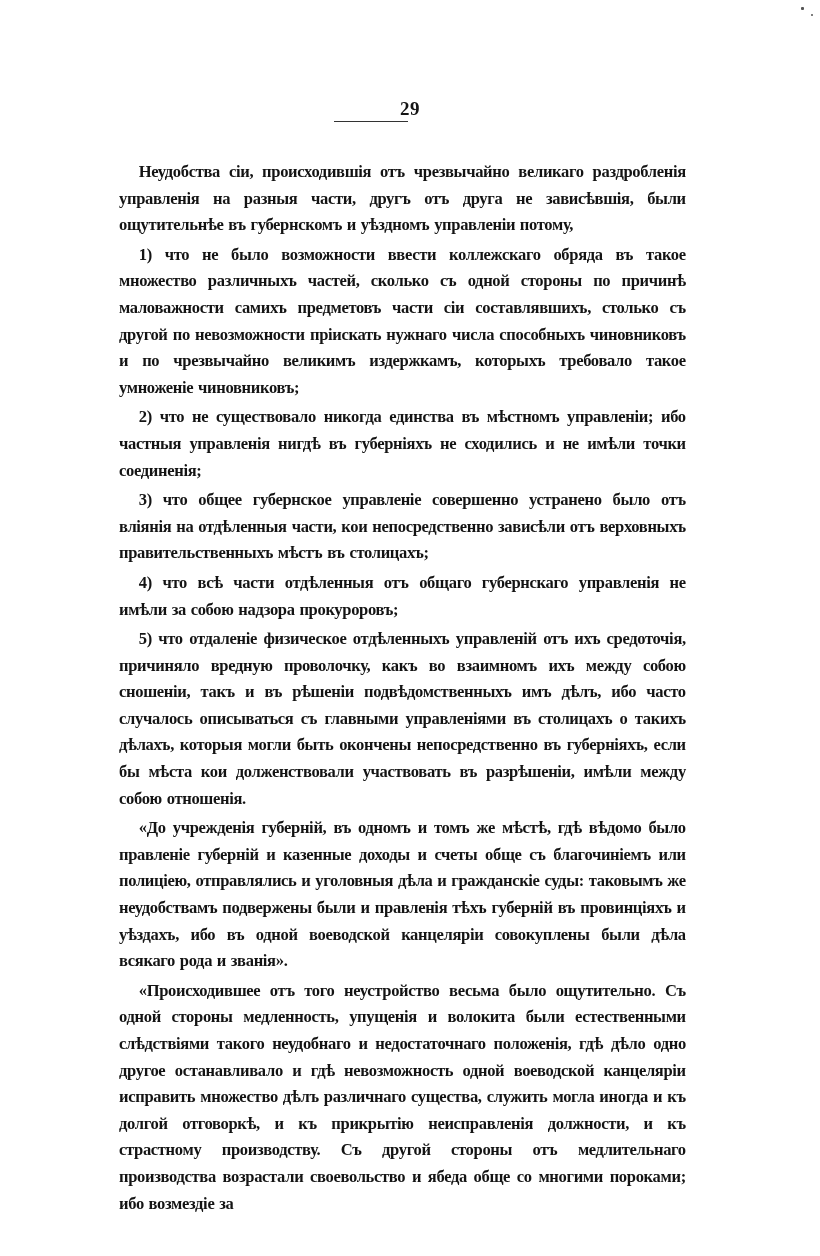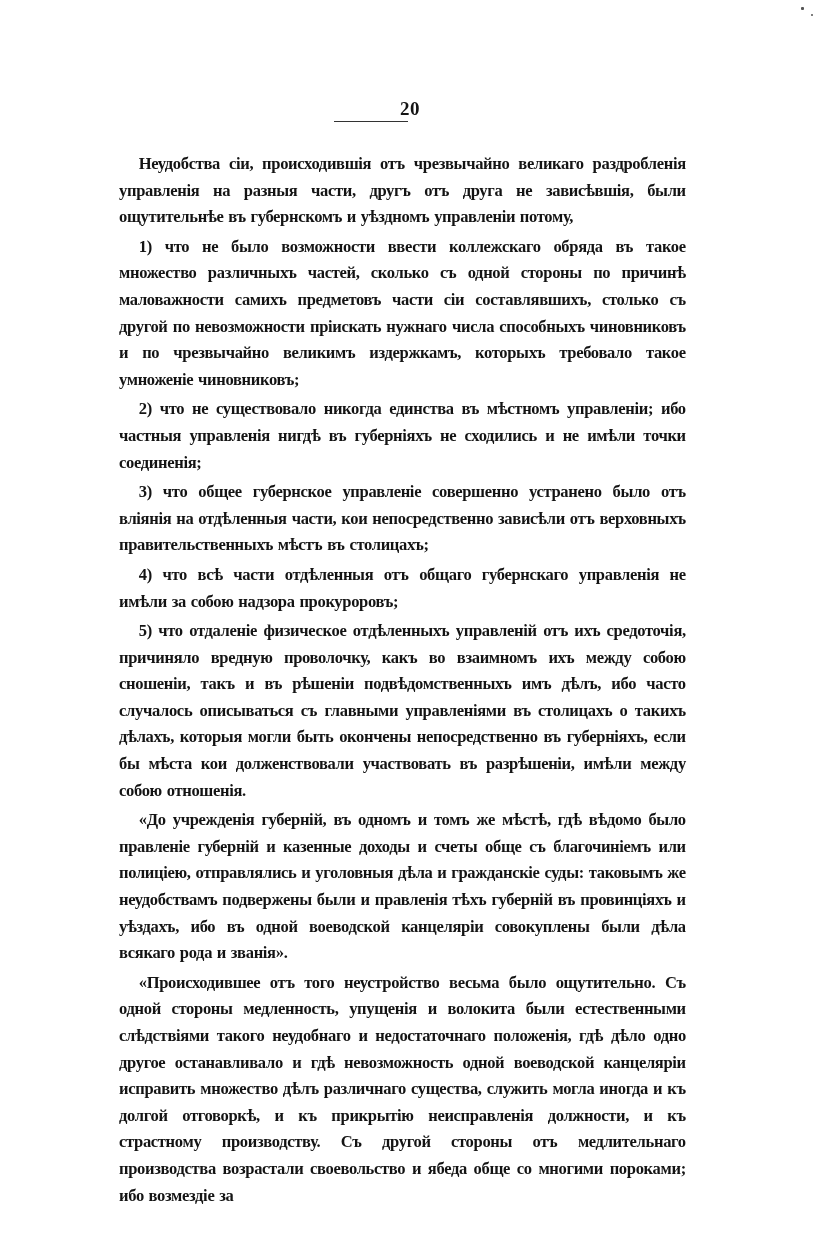--- a/index.html
+++ b/index.html
@@ -11,21 +11,21 @@
   .speck { position: absolute; background: #555; border-radius: 1px; }
   #page-number {
     position: absolute; top: 98px; left: 0; width: 820px; text-align: center;
     font-size: 19px; font-weight: bold; letter-spacing: 0.5px;
   }
   #page-rule {
     position: absolute; top: 121px; left: 334px; width: 74px; height: 1px;
     background: #333;
   }
   #body-text {
-    position: absolute; top: 150px; left: 119px; width: 567px;
+    position: absolute; top: 158px; left: 119px; width: 567px;
   }
   .para {
     margin: 0;
     font-size: 17.6px;
     line-height: 26.6px;
     font-weight: bold;
     text-align: justify;
     text-indent: 21px;
     letter-spacing: -0.35px;
     word-spacing: 1px;
@@ -34,21 +34,21 @@
     width: 603px;
   }
   .para + .para { margin-top: 3px; }
 </style>
 </head>
 <body>
 
 <div class="speck" style="top:7px;left:801px;width:3px;height:3px;"></div>
 <div class="speck" style="top:14px;left:811px;width:2px;height:2px;"></div>
 
-<div id="page-number">20</div>
+<div id="page-number">29</div>
 <div id="page-rule"></div>
 
 <div id="body-text">
   <p class="para">Неудобства сiи, происходившiя отъ чрезвычайно великаго раздробленiя управленiя на разныя части, другъ отъ друга не зависѣвшiя, были ощутительнѣе въ губернскомъ и уѣздномъ управленiи потому,</p>
   <p class="para">1) что не было возможности ввести коллежскаго обряда въ такое множество различныхъ частей, сколько съ одной стороны по причинѣ маловажности самихъ предметовъ части сiи составлявшихъ, столько съ другой по невозможности прiискать нужнаго числа способныхъ чиновниковъ и по чрезвычайно великимъ издержкамъ, которыхъ требовало такое умноженiе чиновниковъ;</p>
   <p class="para">2) что не существовало никогда единства въ мѣстномъ управленiи; ибо частныя управленiя нигдѣ въ губернiяхъ не сходились и не имѣли точки соединенiя;</p>
   <p class="para">3) что общее губернское управленiе совершенно устранено было отъ влiянiя на отдѣленныя части, кои непосредственно зависѣли отъ верховныхъ правительственныхъ мѣстъ въ столицахъ;</p>
   <p class="para">4) что всѣ части отдѣленныя отъ общаго губернскаго управленiя не имѣли за собою надзора прокуроровъ;</p>
   <p class="para">5) что отдаленiе физическое отдѣленныхъ управленiй отъ ихъ средоточiя, причиняло вредную проволочку, какъ во взаимномъ ихъ между собою сношенiи, такъ и въ рѣшенiи подвѣдомственныхъ имъ дѣлъ, ибо часто случалось описываться съ главными управленiями въ столицахъ о такихъ дѣлахъ, которыя могли быть окончены непосредственно въ губернiяхъ, если бы мѣста кои долженствовали участвовать въ разрѣшенiи, имѣли между собою отношенiя.</p>
   <p class="para">«До учрежденiя губернiй, въ одномъ и томъ же мѣстѣ, гдѣ вѣдомо было правленiе губернiй и казенные доходы и счеты обще съ благочинiемъ или полицiею, отправлялись и уголовныя дѣла и гражданскiе суды: таковымъ же неудобствамъ подвержены были и правленiя тѣхъ губернiй въ провинцiяхъ и уѣздахъ, ибо въ одной воеводской канцелярiи совокуплены были дѣла всякаго рода и званiя».</p>

